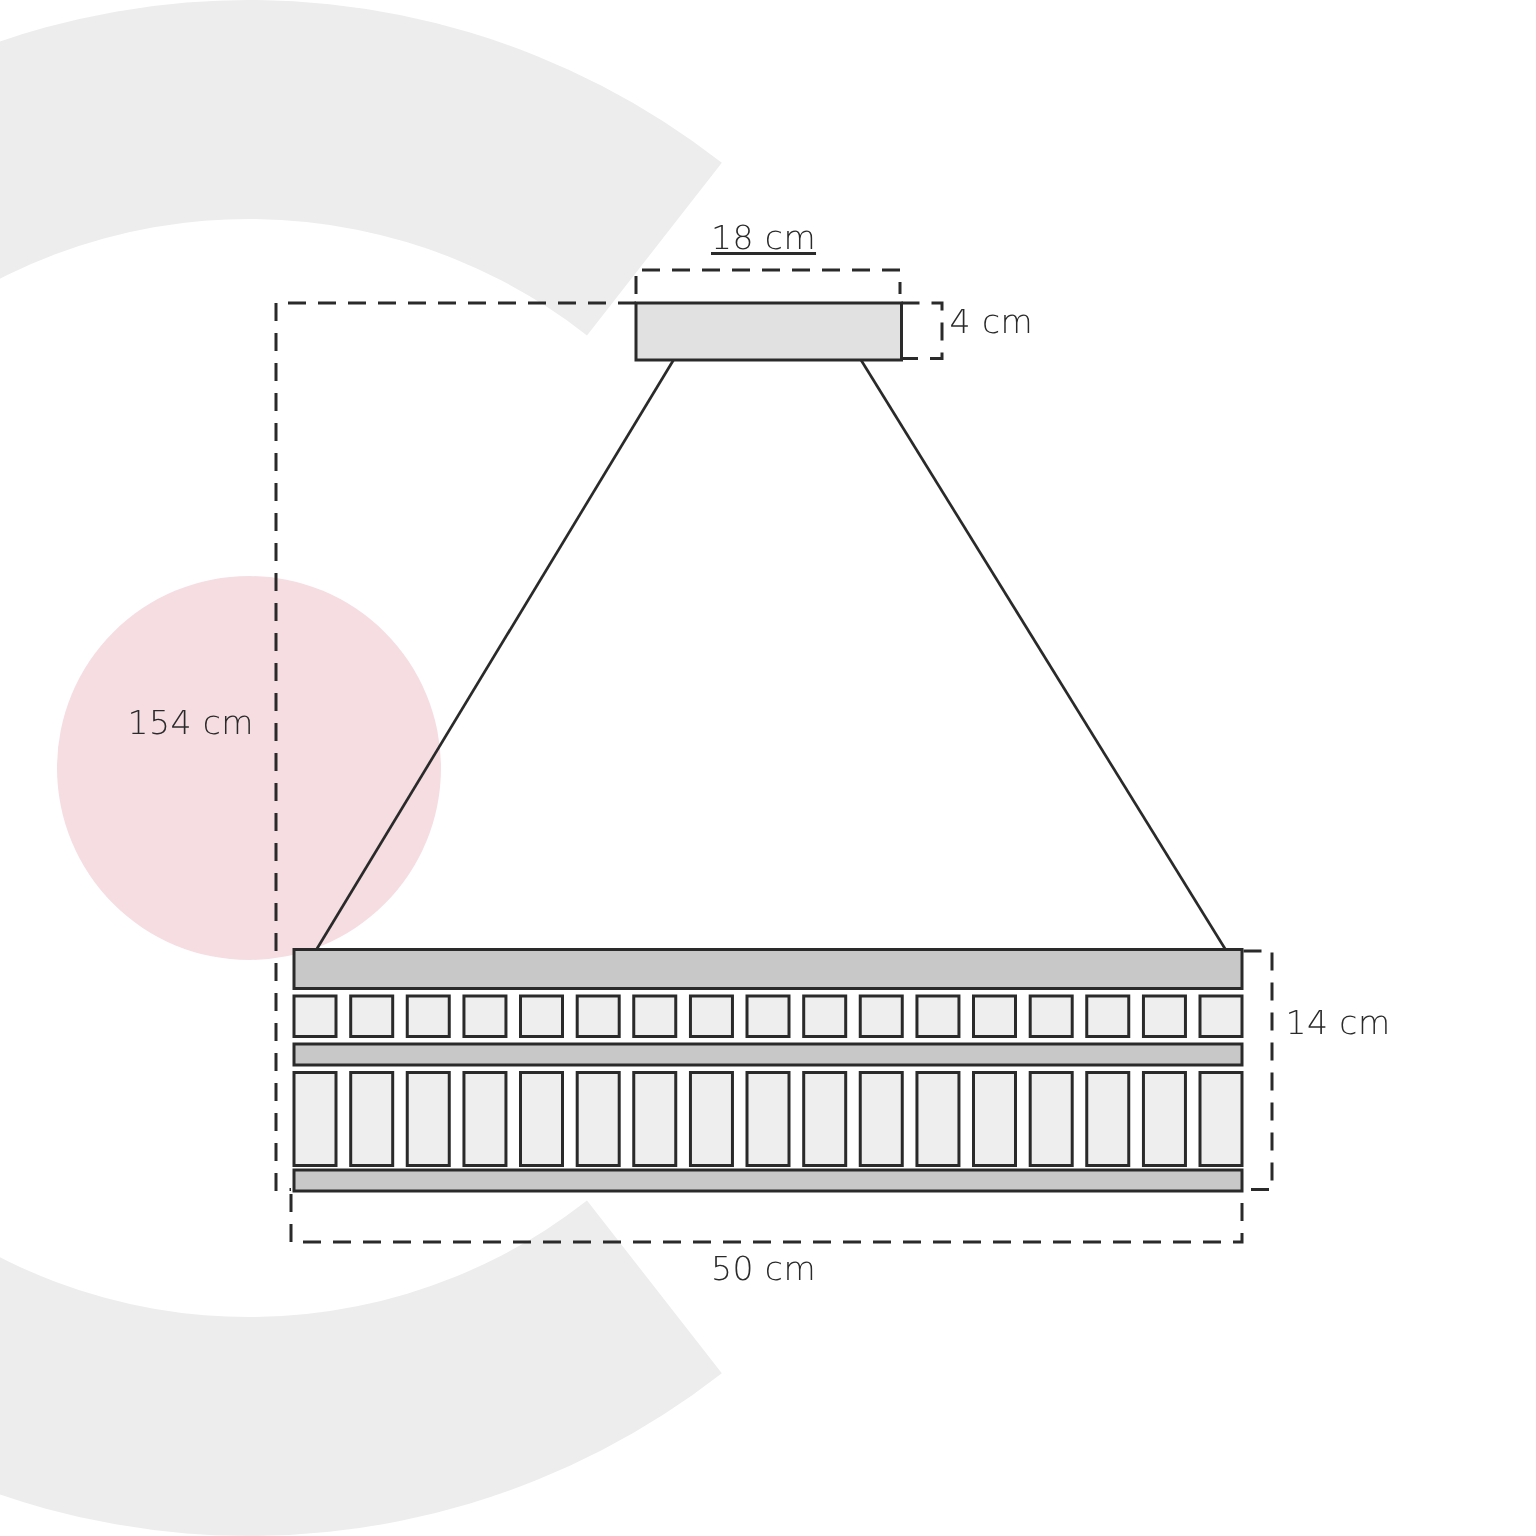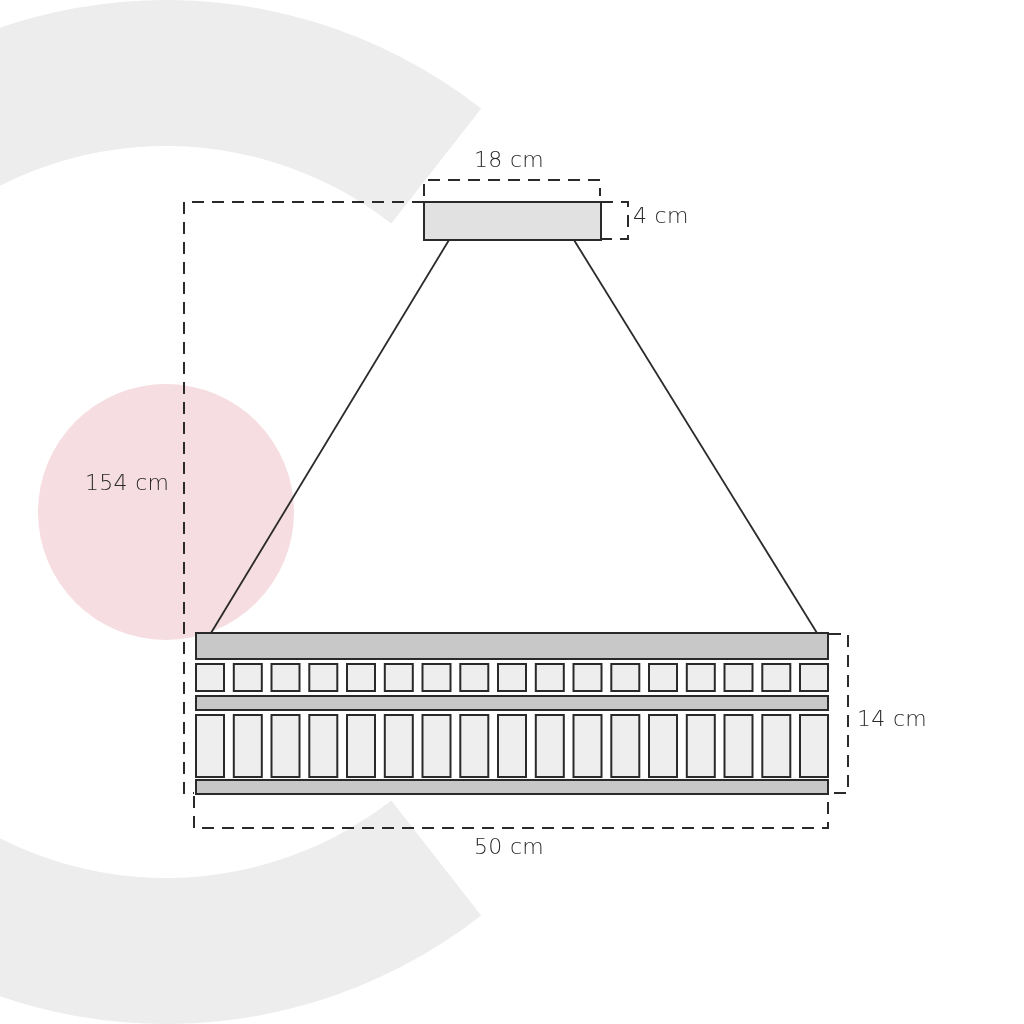--- a/index.html
+++ b/index.html
@@ -102,18 +102,18 @@
           <rect x="649.0" y="715" width="28" height="62" fill="#eeeeee" stroke="#2a2a2a" stroke-width="2"></rect>
           <rect x="686.8" y="715" width="28" height="62" fill="#eeeeee" stroke="#2a2a2a" stroke-width="2"></rect>
           <rect x="724.5" y="715" width="28" height="62" fill="#eeeeee" stroke="#2a2a2a" stroke-width="2"></rect>
           <rect x="762.3" y="715" width="28" height="62" fill="#eeeeee" stroke="#2a2a2a" stroke-width="2"></rect>
           <rect x="800.0" y="715" width="28" height="62" fill="#eeeeee" stroke="#2a2a2a" stroke-width="2"></rect>
         </g>
       <rect x="196" y="780" width="632" height="14" fill="#c8c8c8" class="bar-stroke"></rect>
     </g>
   </svg>
 
-  <span class="dim-label" style="left:474px; top:149px;">18 cm</span>
+  <span class="dim-label" style="left:474px; top:149px;text-decoration:underline;">18 cm</span>
   <span class="dim-label" style="left:633px; top:205px;">4 cm</span>
   <span class="dim-label" style="left:85px; top:472px;text-align:center;">154 cm</span>
-  <span class="dim-label" style="left:857px; top:708px;">14 cm</span>
+  <span class="dim-label" style="left:857px; top:672px;">14 cm</span>
   <span class="dim-label" style="left:474px; top:836px;">50 cm</span>
 </div>
 
 </body></html>

